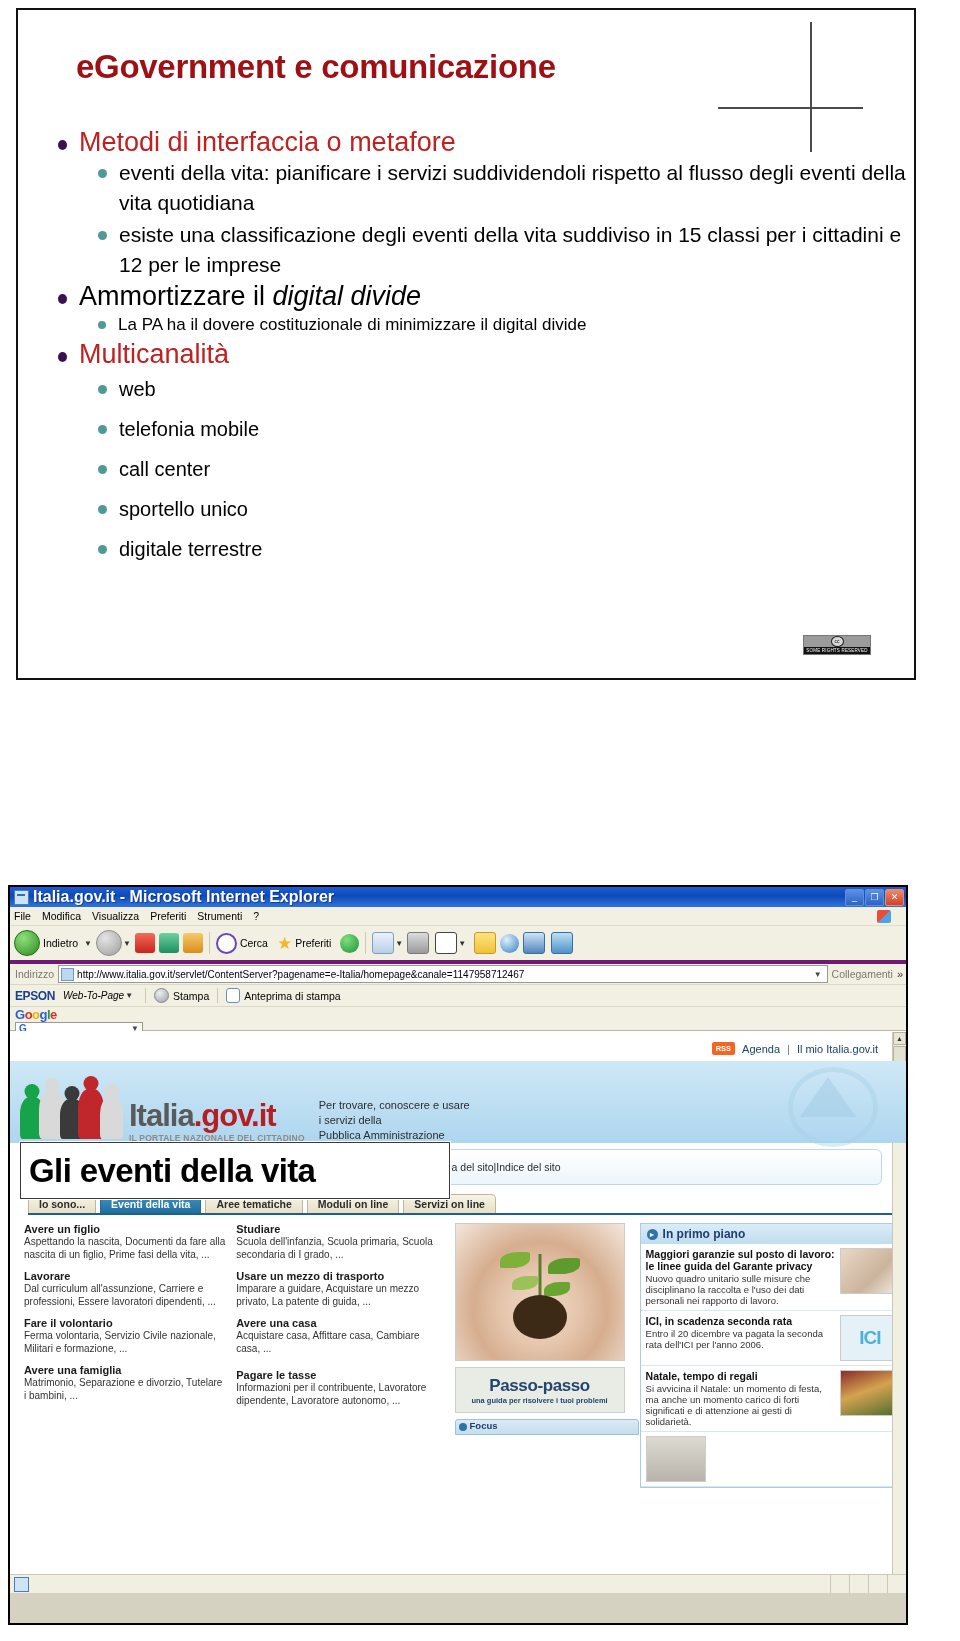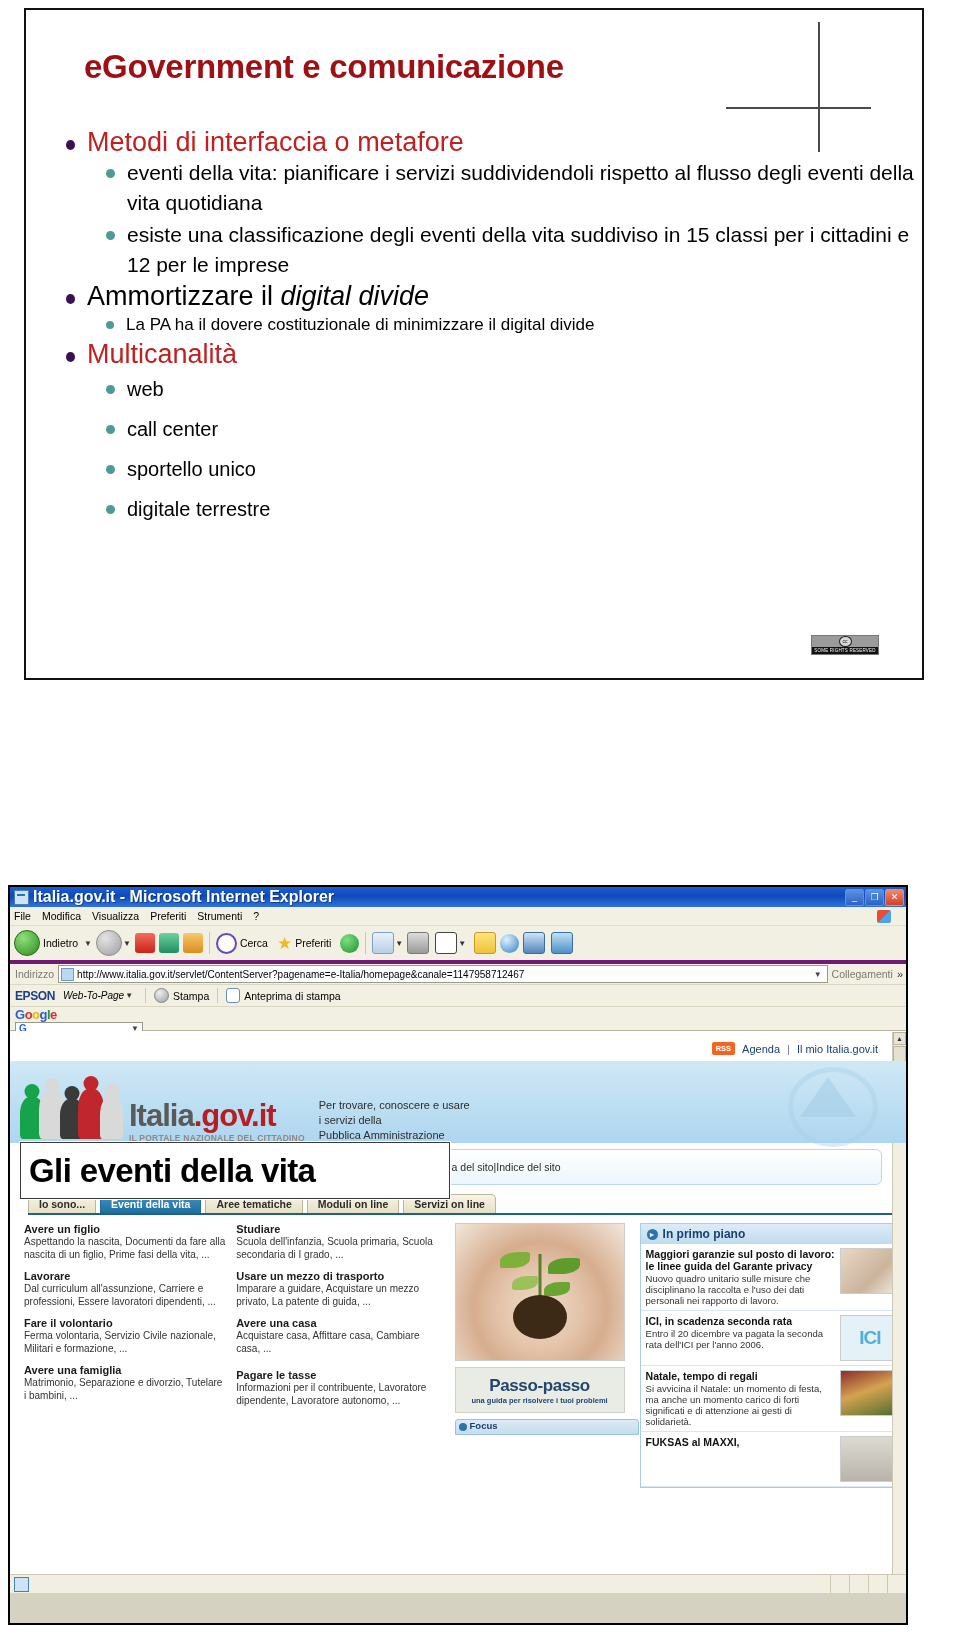--- a/index.html
+++ b/index.html
@@ -1,20 +1,20 @@
 <!DOCTYPE html>
 <html><head>
 <meta charset="utf-8">
 <style>
   html,body{margin:0;padding:0;background:#ffffff;}
   body{width:960px;height:1641px;position:relative;overflow:hidden;
        font-family:"Liberation Sans",sans-serif;color:#000;}
 
   
-  .slide{position:absolute;left:24px;top:8px;width:900px;height:672px;
+  .slide{position:absolute;left:16px;top:8px;width:900px;height:672px;
          background:#fff;border:2px solid #111;box-sizing:border-box;}
   .slide-title{position:absolute;left:58px;top:38px;font-size:33px;font-weight:bold;
                color:#9e1014;letter-spacing:-.3px;white-space:nowrap;}
   .regmark{position:absolute;left:700px;top:12px;width:145px;height:130px;}
   .regmark .v{position:absolute;left:92px;top:0;width:2px;height:130px;background:#4a4a4a;}
   .regmark .h{position:absolute;left:0;top:85px;width:145px;height:2px;background:#4a4a4a;}
 
   .blist{position:absolute;left:40px;top:118px;width:856px;}
   .bi{position:relative;display:flex;align-items:flex-start;}
   .bi .dot{flex:0 0 auto;border-radius:50%;}
@@ -244,20 +244,24 @@
       <span class="dot"></span>
       <span class="txt">Multicanalità</span>
     </div>
 
     <div class="bi l2 med">
       <span class="dot"></span>
       <span class="txt">web</span>
     </div>
     <div class="bi l2 med">
       <span class="dot"></span>
+      <span class="txt">telefonia mobile</span>
+    </div>
+    <div class="bi l2 med">
+      <span class="dot"></span>
       <span class="txt">call center</span>
     </div>
     <div class="bi l2 med">
       <span class="dot"></span>
       <span class="txt">sportello unico</span>
     </div>
     <div class="bi l2 med">
       <span class="dot"></span>
       <span class="txt">digitale terrestre</span>
     </div>
@@ -511,23 +515,20 @@
 
           <div class="news">
             <div class="txtw">
               <h5>Natale, tempo di regali</h5>
               <p>Si avvicina il Natale: un momento di festa, ma anche un momento carico di forti significati e di attenzione ai gesti di solidarietà.</p>
             </div>
             <div class="thumb th3"></div>
           </div>
 
           <div class="news">
-            <div class="txtw">
-              <h5>FUKSAS al MAXXI,</h5>
-            </div>
             <div class="thumb th4"></div>
           </div>
         </div>
       </div>
 
     </div>
 
     <div class="ie-status">
       <span class="ieico"></span>
       <span class="zone">

